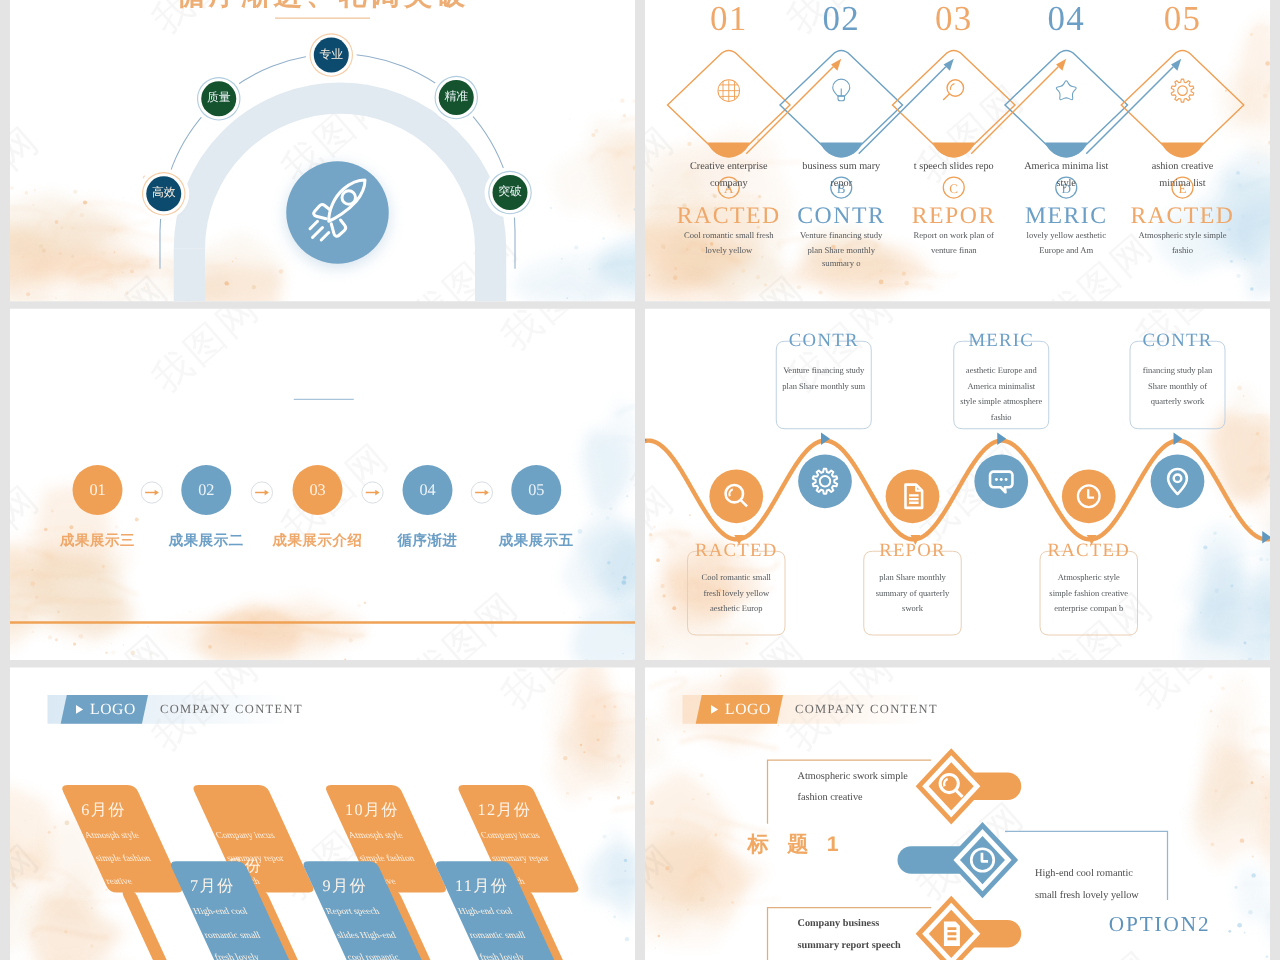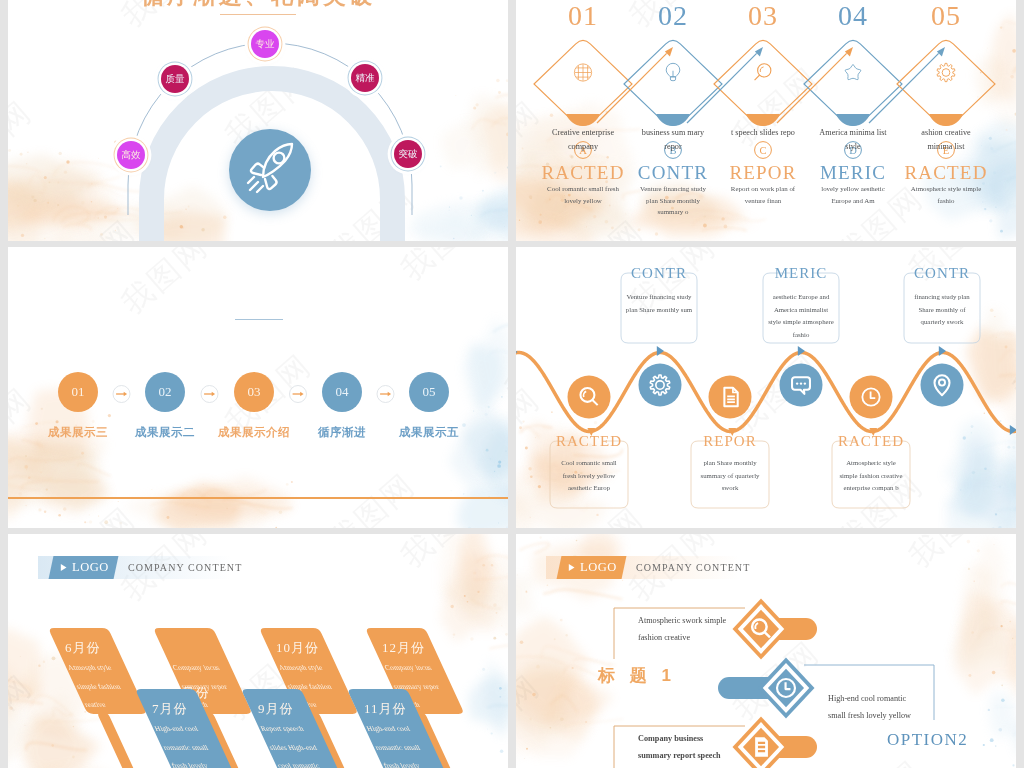--- a/index.html
+++ b/index.html
@@ -24,25 +24,25 @@
 
 
   
     .s1-title{position:absolute;left:0;right:0;top:22px;text-align:center;font-size:23px;letter-spacing:3px;
     color:#EDAE76;font-family:"Liberation Sans",sans-serif;font-weight:700;line-height:1.2;}
     .s1-title-rule{position:absolute;left:50%;top:54px;width:76px;height:1.2px;margin-left:-38px;background:#F0C29A;}
   .s1-svg{position:absolute;left:0;top:0;width:500px;height:281px;}
   .s1-center{position:absolute;left:221px;top:169px;width:82px;height:82px;border-radius:50%;
     background:#74A5C6;display:flex;align-items:center;justify-content:center;
     box-shadow:0 3px 12px rgba(110,160,200,.30);}
-  .s1-node{position:absolute;width:28px;height:28px;border-radius:50%;background:#d946ef;
+  .s1-node{position:absolute;width:28px;height:28px;border-radius:50%;background:#0c4a6e;
     display:flex;align-items:center;justify-content:center;color:#fdf0e0;font-size:9.5px;
     font-family:"Liberation Sans",sans-serif;letter-spacing:0;line-height:1;
     box-shadow:0 0 0 2.5px #fff, 0 0 0 3.4px rgba(239,161,89,.55), 0 0 0 6.4px #fff, 0 1px 7px rgba(190,140,90,.30);}
-  .s1-node.blue{background:#be185d;color:#eef6fb;
+  .s1-node.blue{background:#14532d;color:#eef6fb;
     box-shadow:0 0 0 2.5px #fff, 0 0 0 3.4px rgba(111,162,197,.55), 0 0 0 6.4px #fff, 0 1px 7px rgba(110,150,190,.30);}
   .s1-node.n1{left:109px;top:181px}
   .s1-node.n2{left:153px;top:105px}
   .s1-node.n3{left:243px;top:70px}
   .s1-node.n4{left:343px;top:104px}
   .s1-node.n5{left:386px;top:180px}
 
   .full-svg{position:absolute;left:0;top:0;width:500px;height:281px;}
   .wash-svg{position:absolute;left:0;top:0;width:500px;height:281px;}
 

